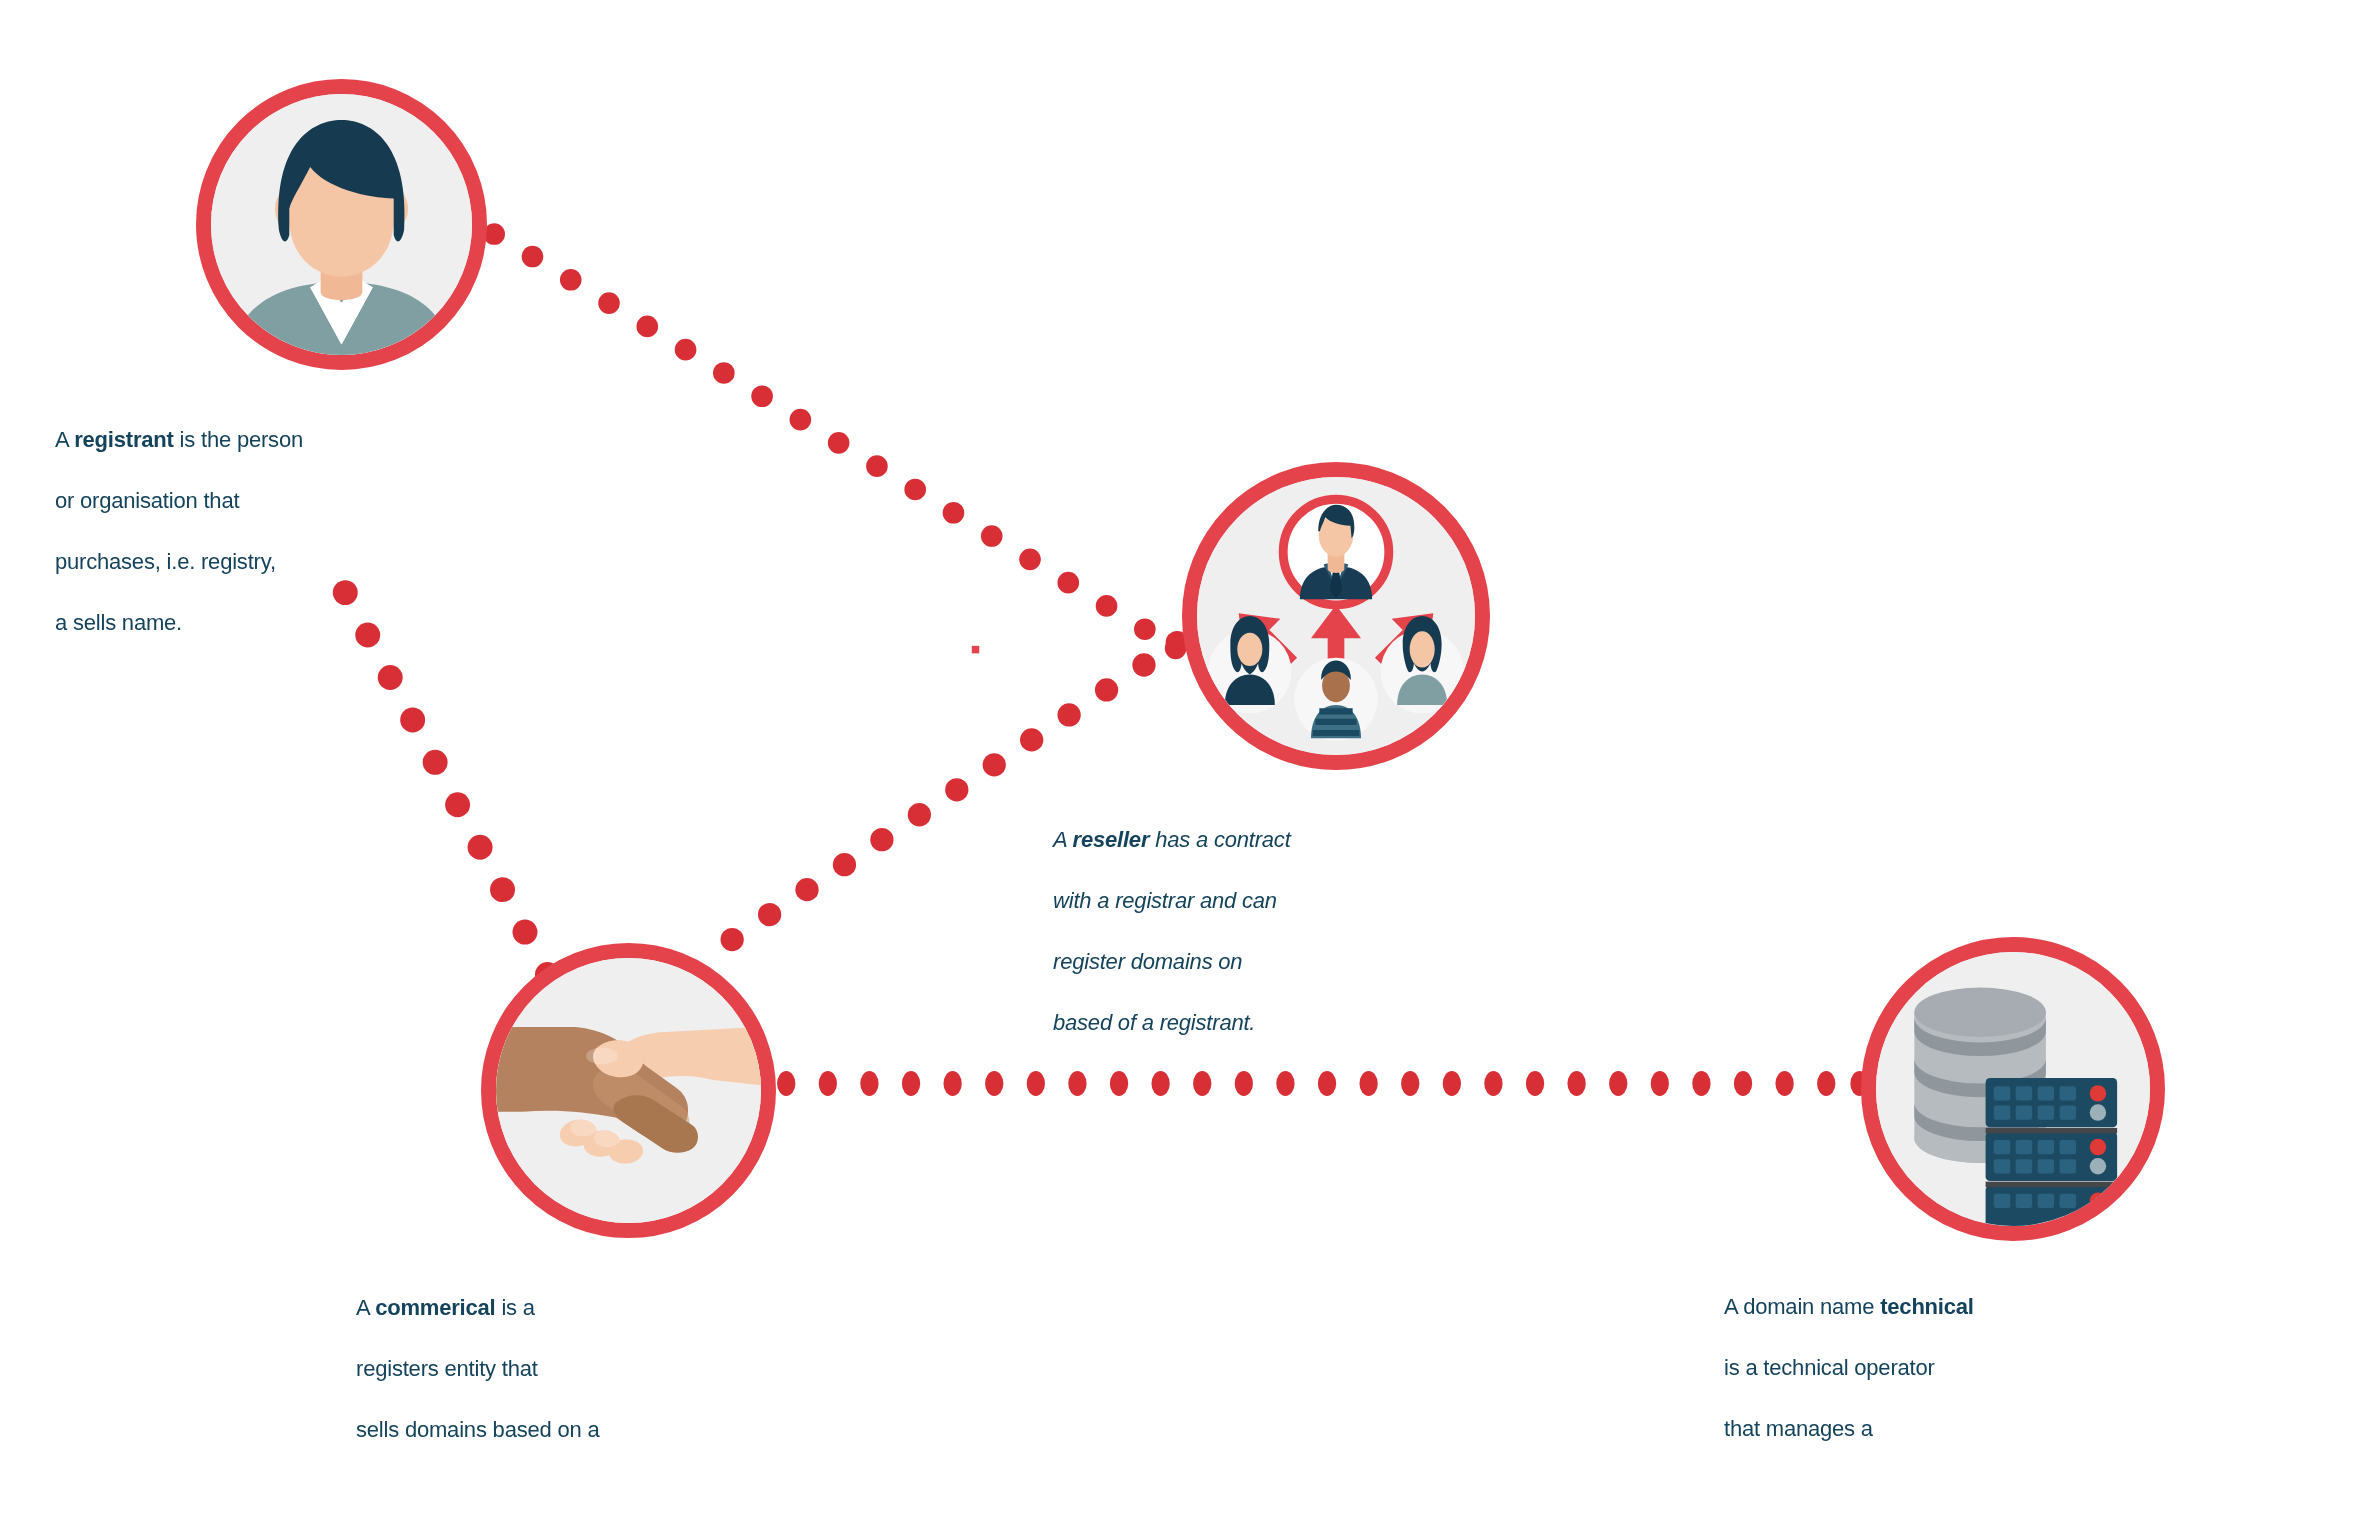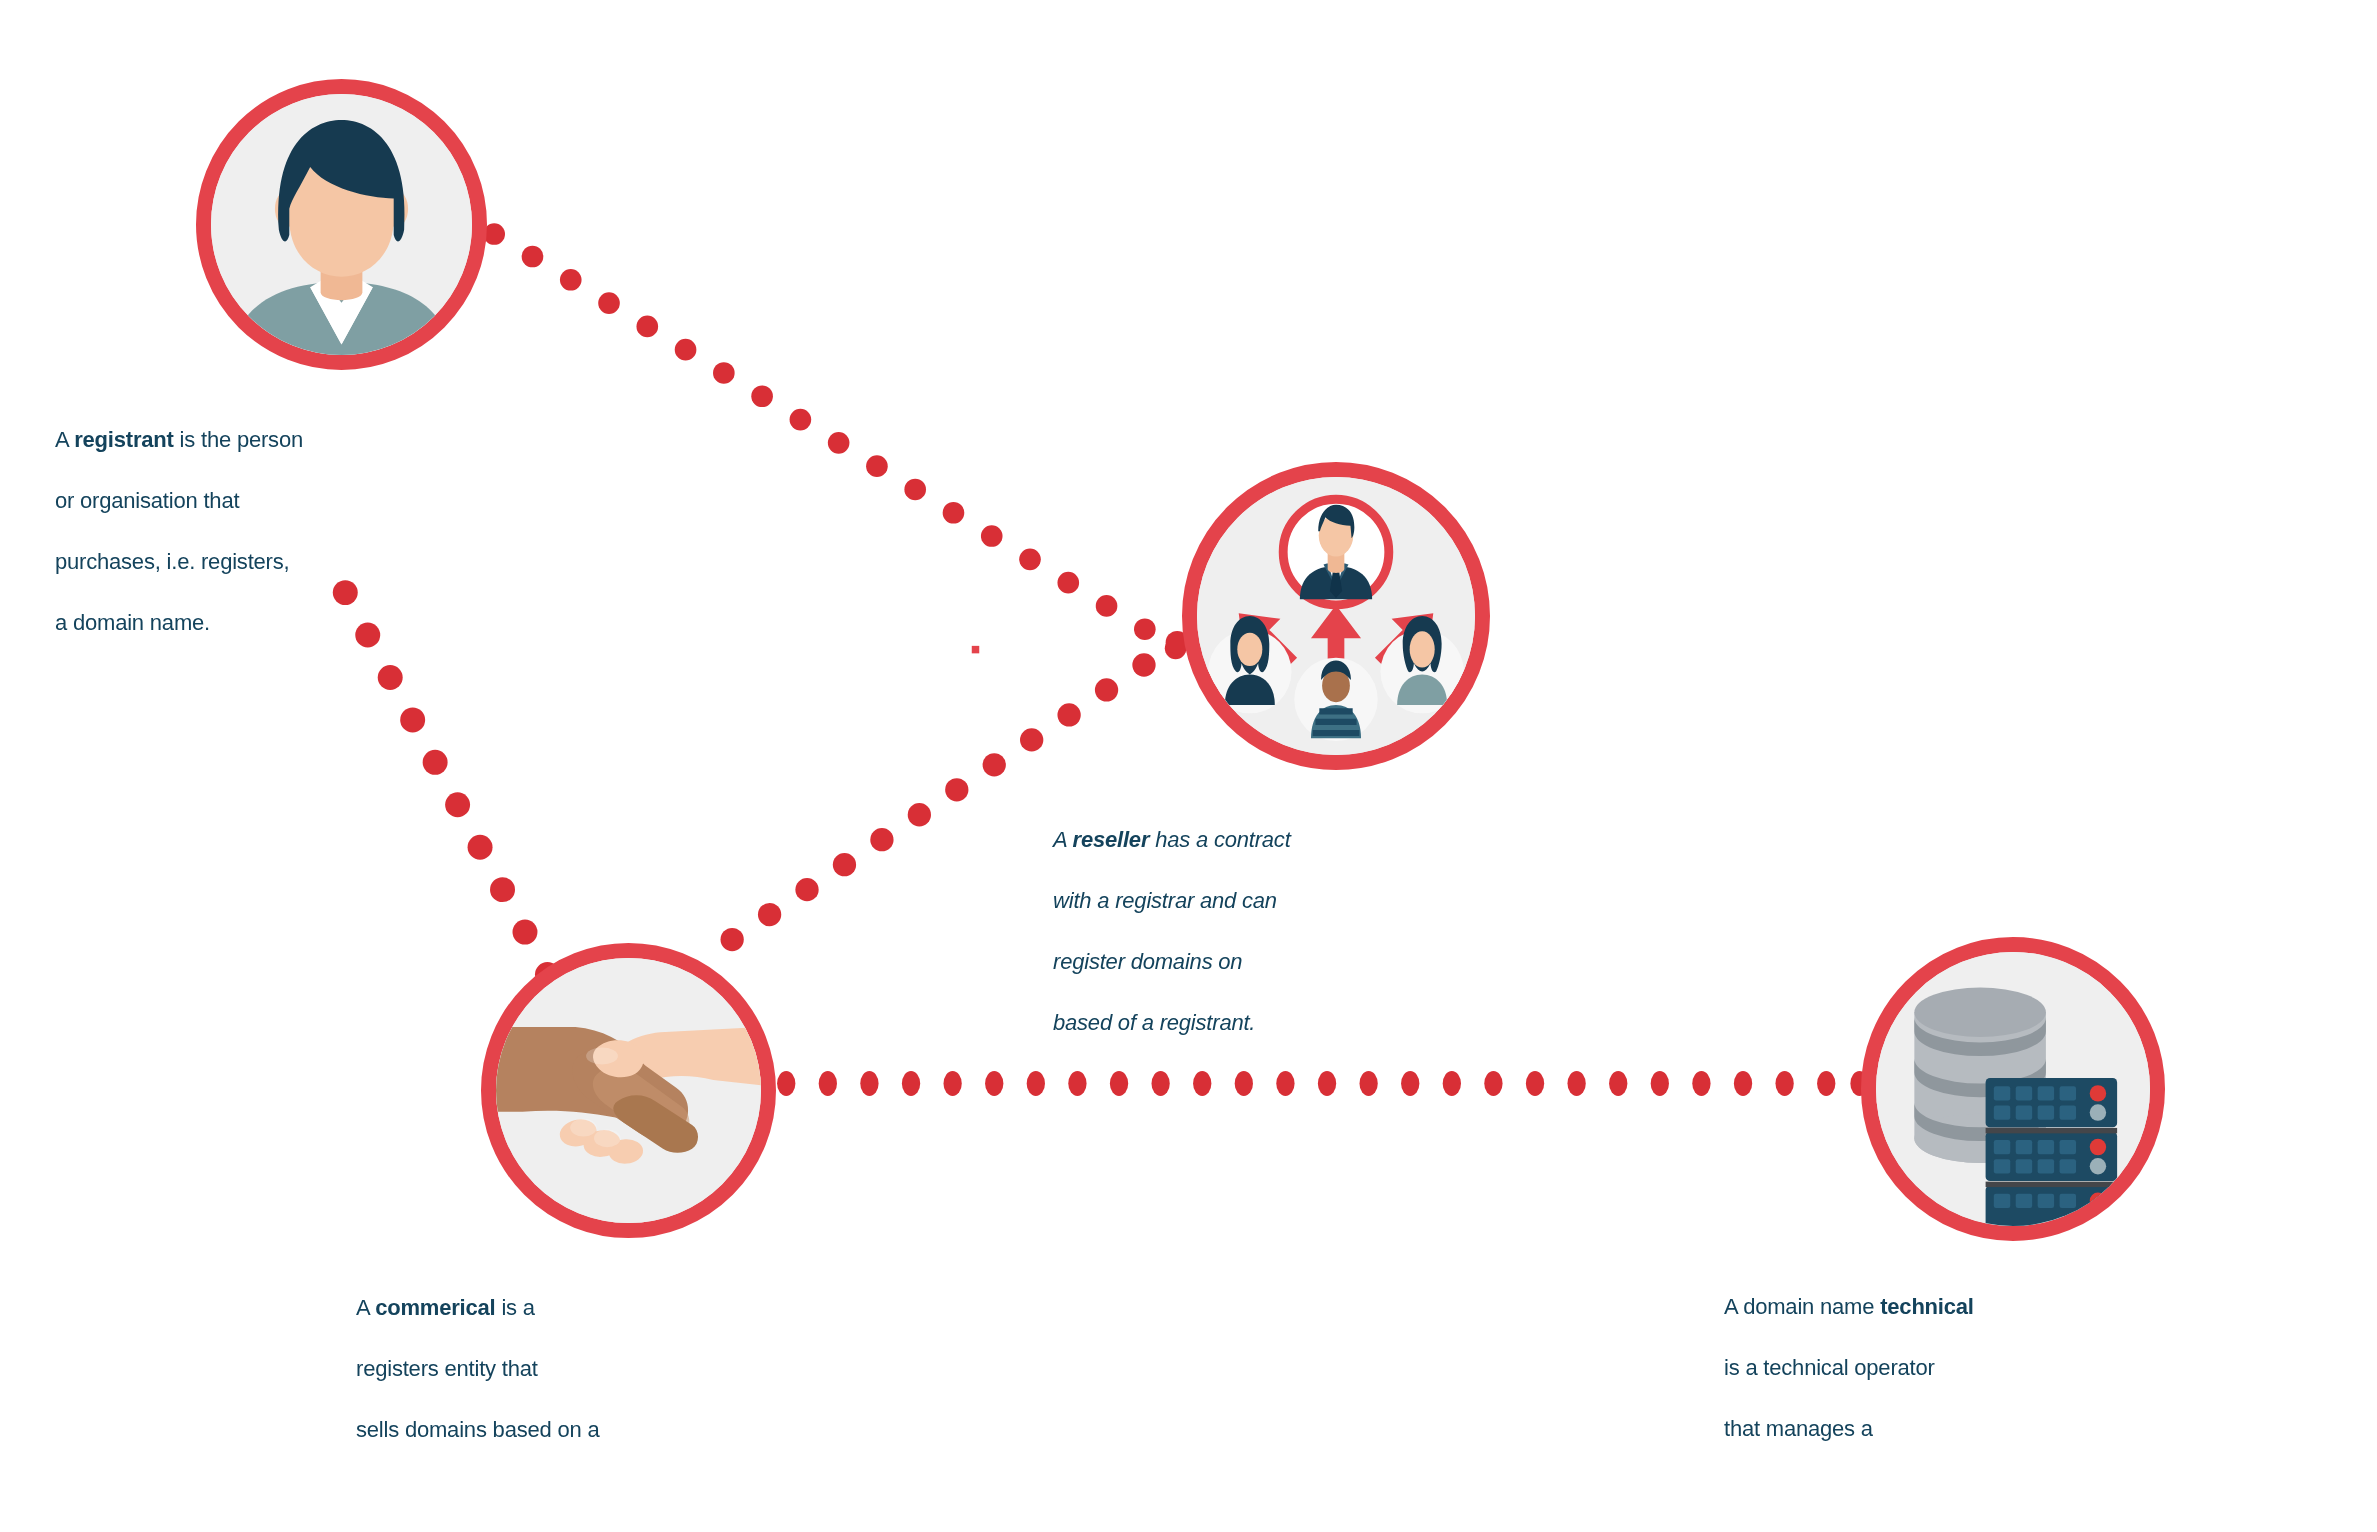--- a/index.html
+++ b/index.html
@@ -149,22 +149,22 @@
         <ellipse cx="71" cy="44" rx="4.5" ry="7" fill="#f5c6a5"></ellipse>
 
         <path d="M30 30 C30 16 70 16 70 30 L70 48 C70 62 60 70 50 70 C40 70 30 62 30 48 Z" fill="#f5c6a5"></path>
 
         <path d="M26 52 C24 20 38 10 50 10 C62 10 76 20 74 52 C73 57 71 58 70 54 L70 40 C60 40 44 36 38 28 C34 36 31 40 30 44 L30 54 C29 58 27 57 26 52 Z" fill="#163a50"></path>
       </svg>
     </div>
     <div class="caption" style="left: -141px; top: 316px; width: 574px; color: rgb(20, 67, 92);">
       <span>A <b>registrant</b> is the person</span><br>
       <span>or organisation that</span><br>
-      <span>purchases, i.e. registers,</span><br>
-      <span>a domain name.</span>
+      <span>purchases, i.e. registry,</span><br>
+      <span>a sells name.</span>
     </div>
   </div>
 
   <div class="node" style="left:1182px;top:462px;">
     <div class="ring" style="left:0;top:0;width:308px;height:308px;border:15px solid #e4434b;">
       <svg viewBox="0 0 100 100">
         <rect width="100" height="100" fill="#efefef"></rect>
 
         <g fill="#e4434b">
 

